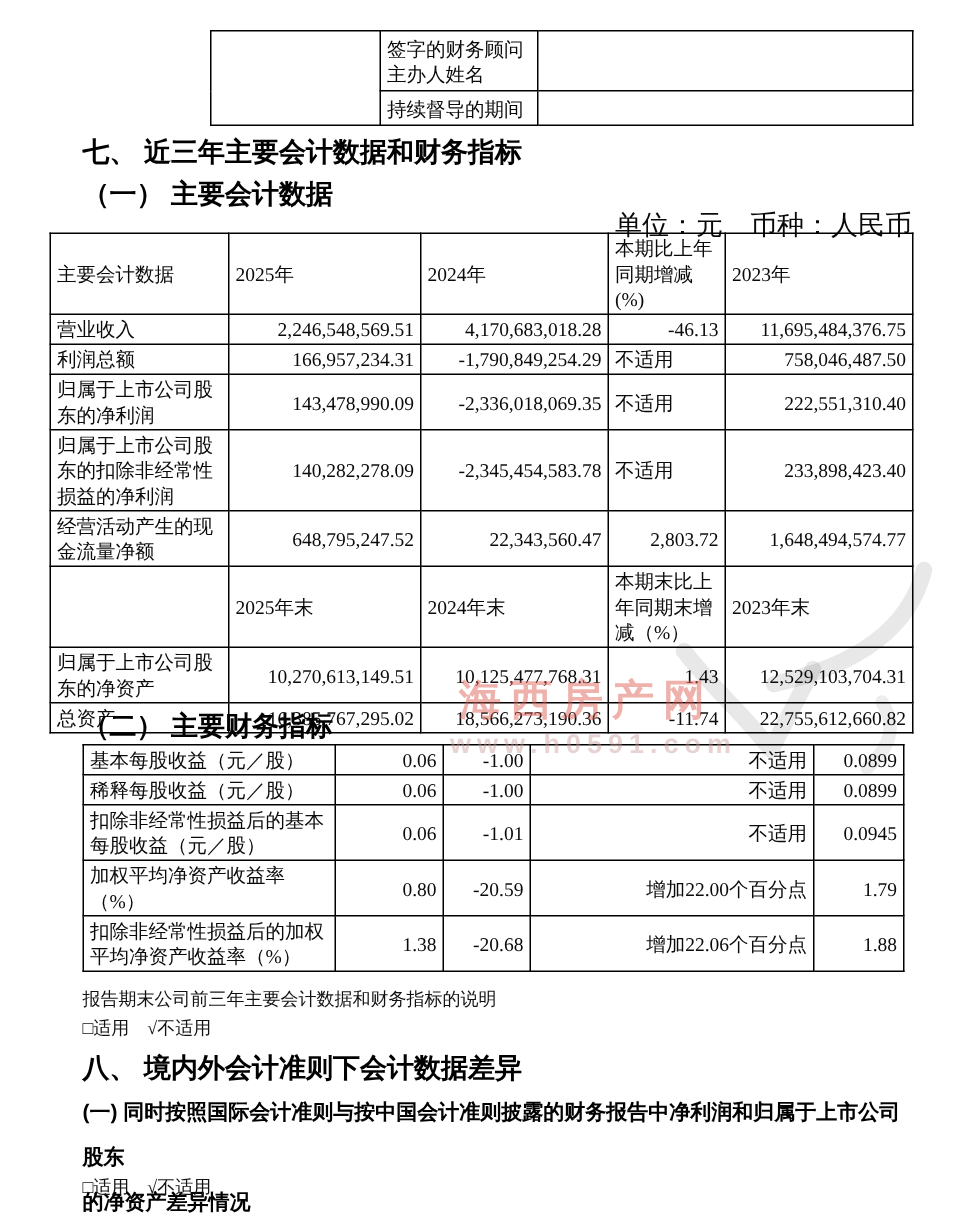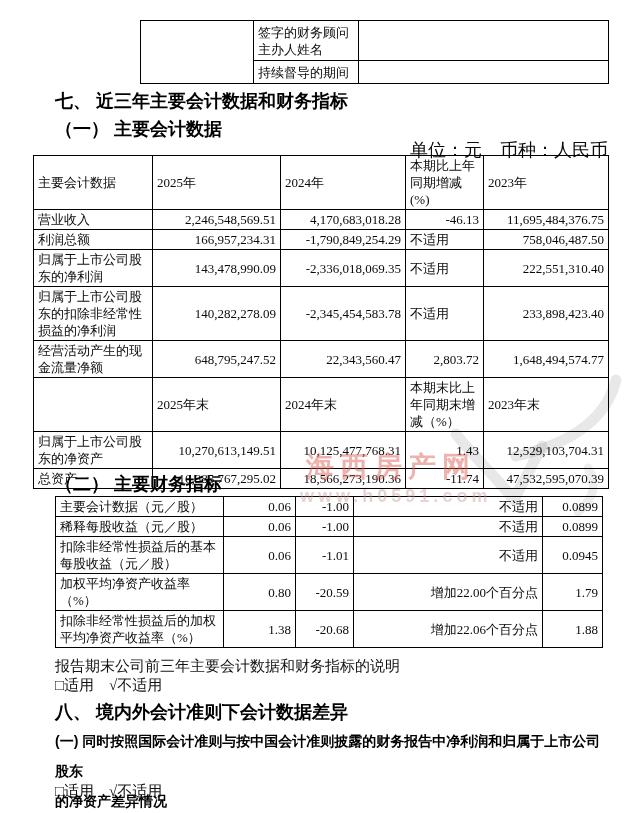--- a/index.html
+++ b/index.html
@@ -8,21 +8,21 @@
   table{border-collapse:collapse;table-layout:fixed;}
   td{border:1px solid #000;font-size:13px;line-height:17px;padding:1px 4px;
      vertical-align:middle;overflow:hidden;word-break:break-all;}
   .abs{position:absolute;}
   .ctr{text-align:left;}
   .num{text-align:right;}
   .lft{text-align:left;}
   .pre{white-space:pre-line;}
   .hd{font-family:"Liberation Sans","DejaVu Sans",sans-serif;font-weight:bold;
       font-size:18px;color:#000;}
-  .body-txt{font-size:15px;line-height:19px;color:#111;}
+  .body-txt{font-size:12px;line-height:19px;color:#111;}
   .wm-brand{font-family:"Liberation Sans","DejaVu Sans",sans-serif;font-weight:bold;
             font-size:28px;letter-spacing:6px;color:rgba(219,92,80,0.48);}
   .wm-url{font-family:"Liberation Sans","DejaVu Sans",sans-serif;font-weight:bold;
           font-size:18px;letter-spacing:4px;color:rgba(198,150,148,0.42);}
   .wm-layer{pointer-events:none;z-index:5;}
 </style>
 </head>
 <body>
 
 <div class="page">
@@ -127,38 +127,38 @@
       <td class="num">10,270,613,149.51</td>
       <td class="num">10,125,477,768.31</td>
       <td class="num">1.43</td>
       <td class="num">12,529,103,704.31</td>
     </tr>
     <tr>
       <td class="lft">总资产</td>
       <td class="num">16,385,767,295.02</td>
       <td class="num">18,566,273,190.36</td>
       <td class="num">-11.74</td>
-      <td class="num">47,532,595,070.39</td>
+      <td class="num">22,755,612,660.82</td>
     </tr>
   </tbody>
     </table>
 
   <div class="abs hd" style="left:55px;top:472px;">（二） 主要财务指标</div>
 
   <table class="abs" style="left:55px;top:496px;width:547px;font-size:12.5px;">
     <colgroup>
         <col style="width:168px">
         <col style="width:72px">
         <col style="width:58px">
         <col style="width:189px">
         <col style="width:60px">
       </colgroup>
     <tbody>
     <tr>
-      <td class="lft">主要会计数据（元／股）</td>
+      <td class="lft">基本每股收益（元／股）</td>
       <td class="num">0.06</td>
       <td class="num">-1.00</td>
       <td class="num">不适用</td>
       <td class="num">0.0899</td>
     </tr>
     <tr>
       <td class="lft">稀释每股收益（元／股）</td>
       <td class="num">0.06</td>
       <td class="num">-1.00</td>
       <td class="num">不适用</td>

